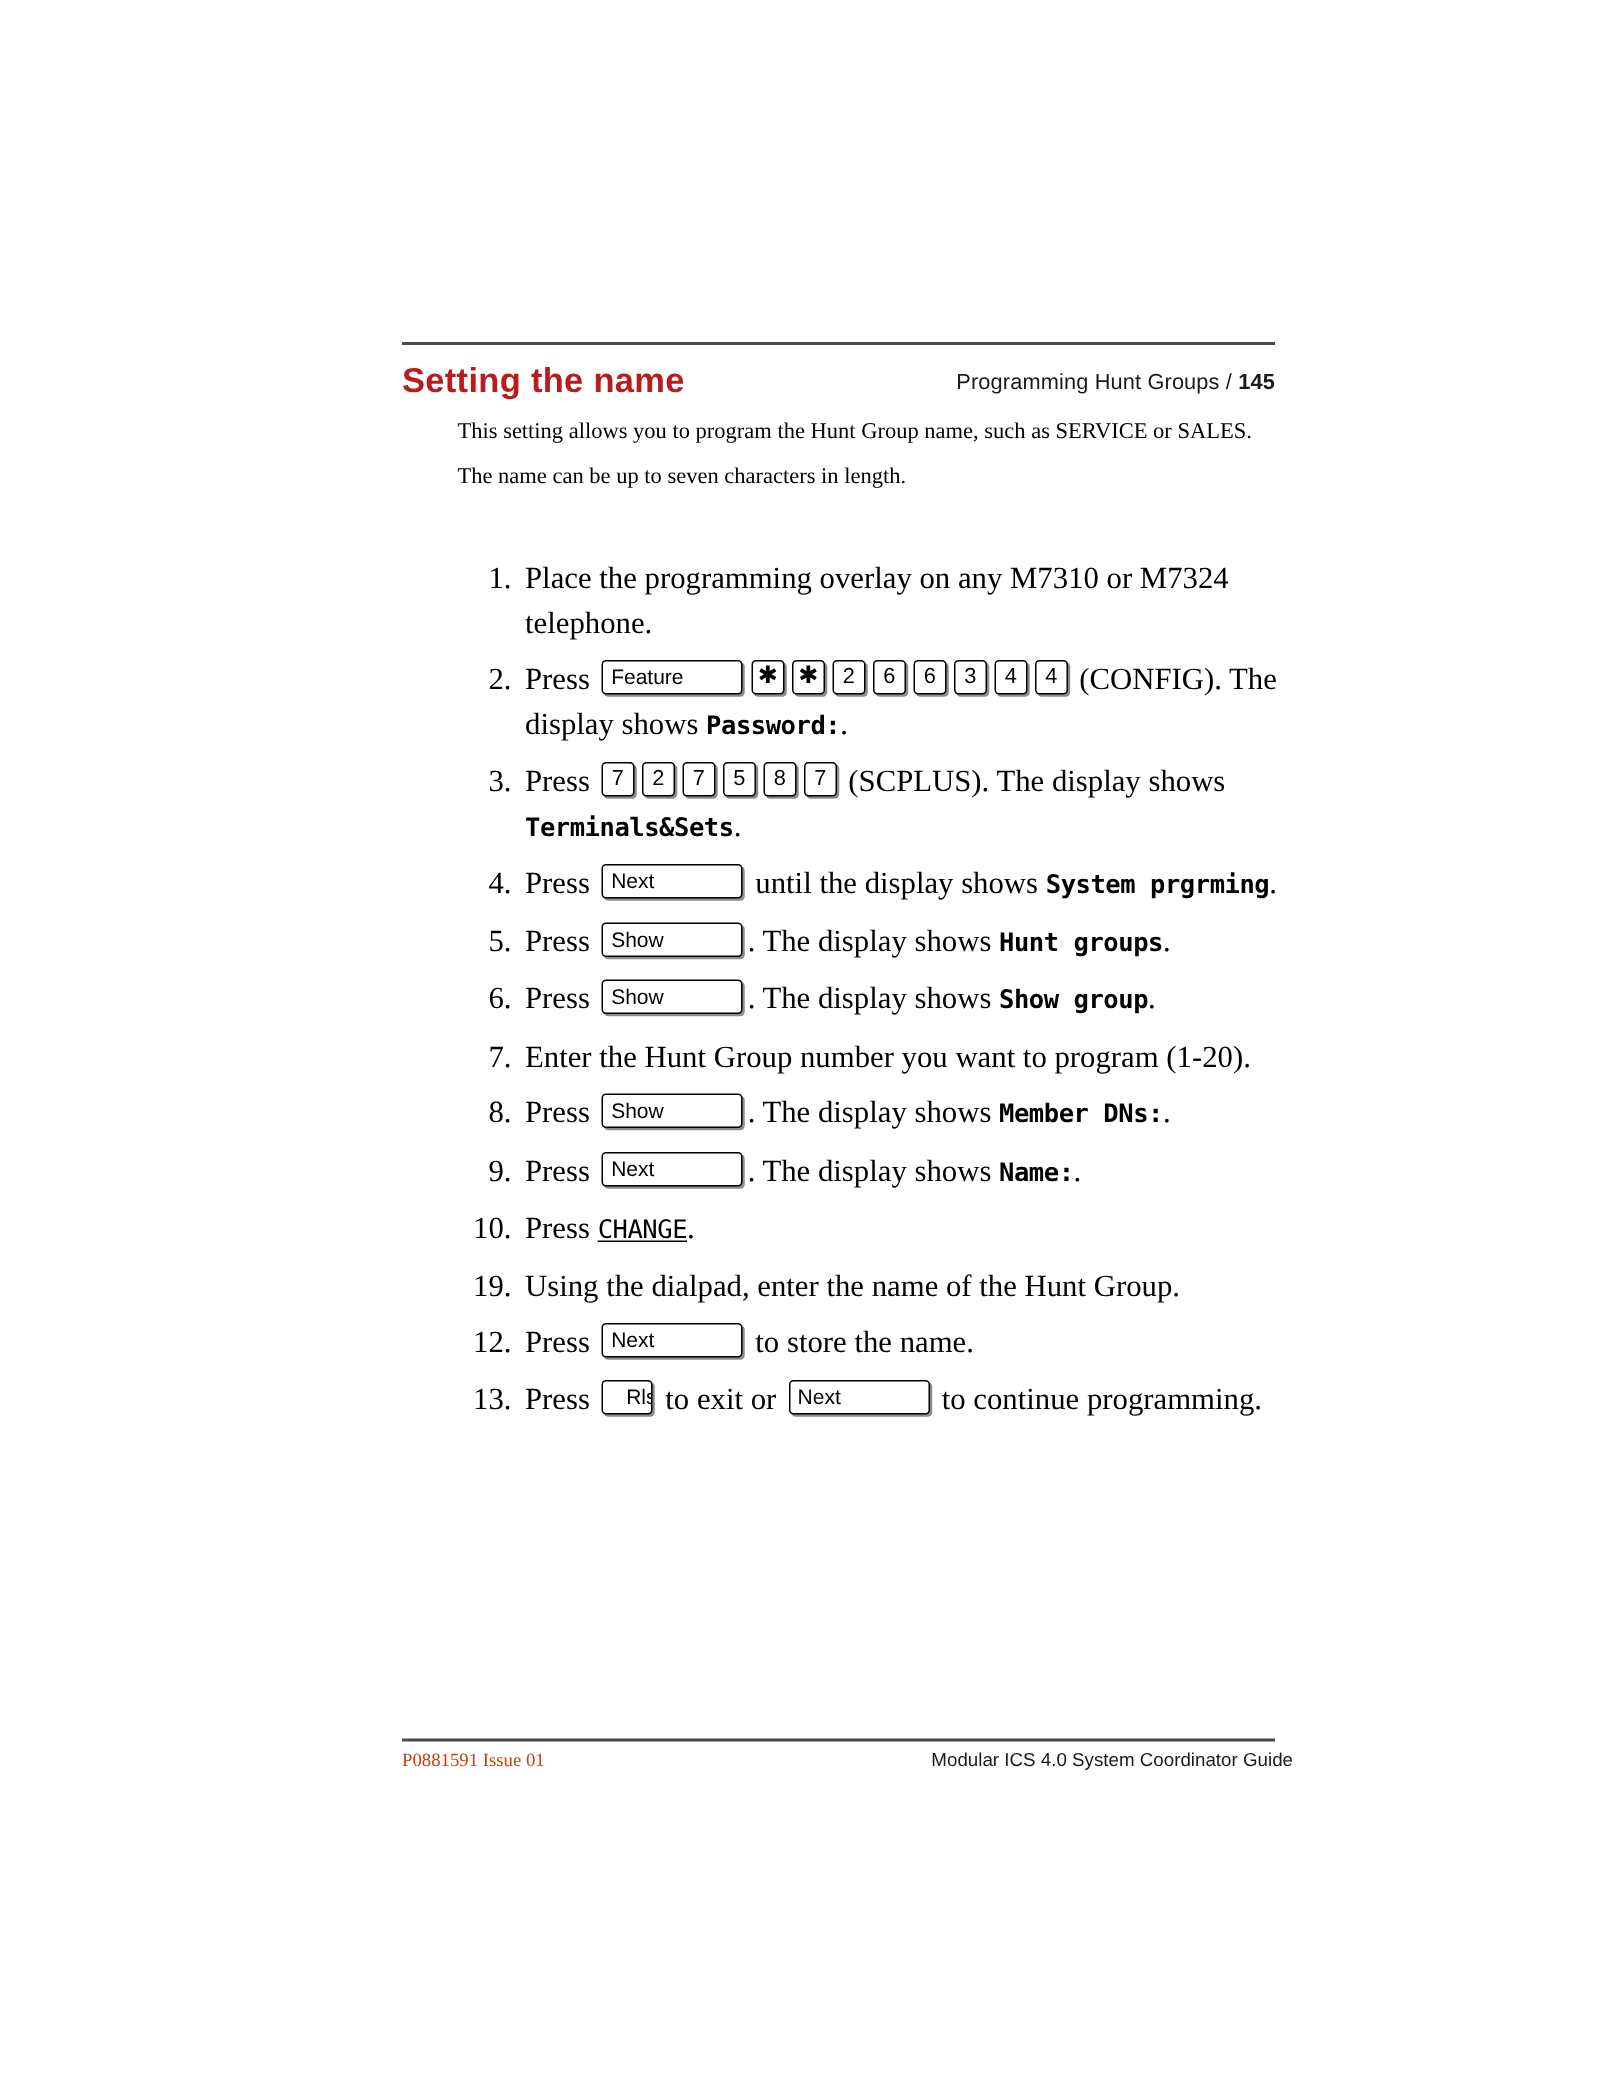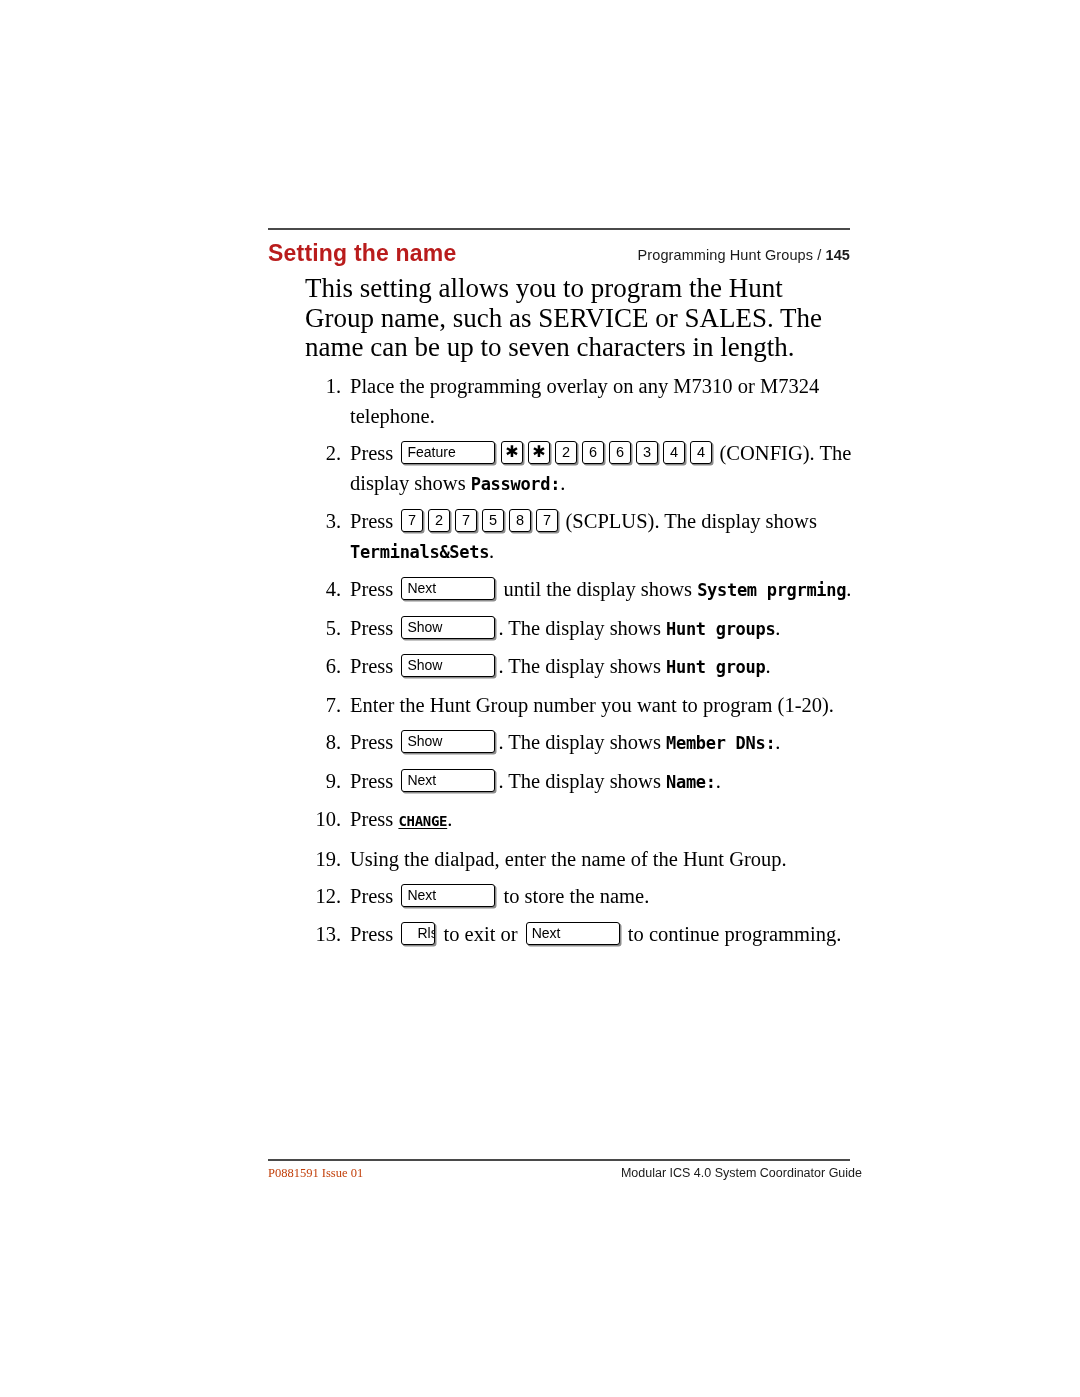--- a/index.html
+++ b/index.html
@@ -64,21 +64,21 @@
 
   
   .body-block {
     position: absolute;
     left: 305px;
     top: 274px;
     width: 552px;
   }
   .intro {
     font-family: "Liberation Serif", serif;
-    font-size: 27px;
+    font-size: 15px;
     line-height: 29.5px;
     text-align: left;
     margin: 0;
   }
 
   
   .steps {
     position: absolute;
     left: 305px;
     top: 372px;
@@ -159,22 +159,22 @@
   
   .lcd {
     font-family: "DejaVu Sans Mono", monospace;
     font-size: 17px;
     font-weight: bold;
     letter-spacing: -0.3px;
     white-space: nowrap;
   }
   .lcd-softkey {
     font-family: "DejaVu Sans Mono", monospace;
-    font-size: 14px;
-    font-weight: bold;
+    font-size: 17px;
+    font-weight: normal;
     letter-spacing: -0.3px;
     text-decoration: underline;
     text-underline-offset: 2px;
     white-space: nowrap;
   }
 
   
   .rule-bottom {
     position: absolute;
     left: 268px;
@@ -220,21 +220,21 @@
   <div class="body-block">
     <p class="intro">This setting allows you to program the Hunt Group name, such as SERVICE or SALES. The name can be up to seven characters in length.</p>
   </div>
 
   <div class="steps" id="steps-root">
       <div class="step"><span class="num">1.</span><span class="txt">Place the programming overlay on any M7310 or M7324 telephone.</span></div>
       <div class="step"><span class="num">2.</span><span class="txt">Press <span class="key key-wide">Feature</span><span class="key key-small"><span class="star">✱</span></span><span class="key key-small"><span class="star">✱</span></span><span class="key key-small">2</span><span class="key key-small">6</span><span class="key key-small">6</span><span class="key key-small">3</span><span class="key key-small">4</span><span class="key key-small">4</span> (CONFIG). The display shows <span class="lcd">Password:</span>.</span></div>
       <div class="step"><span class="num">3.</span><span class="txt">Press <span class="key key-small">7</span><span class="key key-small">2</span><span class="key key-small">7</span><span class="key key-small">5</span><span class="key key-small">8</span><span class="key key-small">7</span> (SCPLUS). The display shows <span class="lcd">Terminals&amp;Sets</span>.</span></div>
       <div class="step"><span class="num">4.</span><span class="txt">Press <span class="key key-wide">Next</span> until the display shows <span class="lcd">System prgrming</span>.</span></div>
       <div class="step"><span class="num">5.</span><span class="txt">Press <span class="key key-wide">Show</span>. The display shows <span class="lcd">Hunt groups</span>.</span></div>
-      <div class="step"><span class="num">6.</span><span class="txt">Press <span class="key key-wide">Show</span>. The display shows <span class="lcd">Hunt group</span>.</span></div>
+      <div class="step"><span class="num">6.</span><span class="txt">Press <span class="key key-wide">Show</span>. The display shows <span class="lcd">Show group</span>.</span></div>
       <div class="step"><span class="num">7.</span><span class="txt">Enter the Hunt Group number you want to program (1-20).</span></div>
       <div class="step"><span class="num">8.</span><span class="txt">Press <span class="key key-wide">Show</span>. The display shows <span class="lcd">Member DNs:</span>.</span></div>
       <div class="step"><span class="num">9.</span><span class="txt">Press <span class="key key-wide">Next</span>. The display shows <span class="lcd">Name:</span>.</span></div>
       <div class="step"><span class="num">10.</span><span class="txt">Press <span class="lcd-softkey">CHANGE</span>.</span></div>
       <div class="step"><span class="num">19.</span><span class="txt">Using the dialpad, enter the name of the Hunt Group.</span></div>
       <div class="step"><span class="num">12.</span><span class="txt">Press <span class="key key-wide">Next</span> to store the name.</span></div>
       <div class="step"><span class="num">13.</span><span class="txt">Press <span class="key key-narrow">Rls</span> to exit or <span class="key key-wide">Next</span> to continue programming.</span></div>
     </div>
 
   <div class="rule-bottom"></div>

